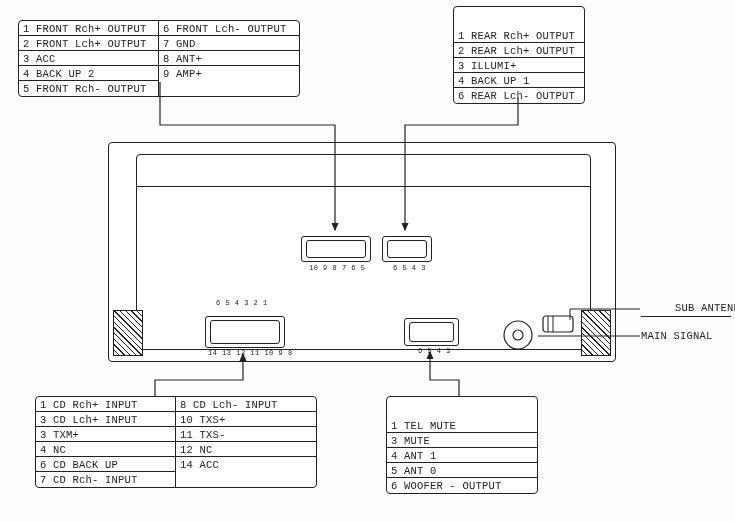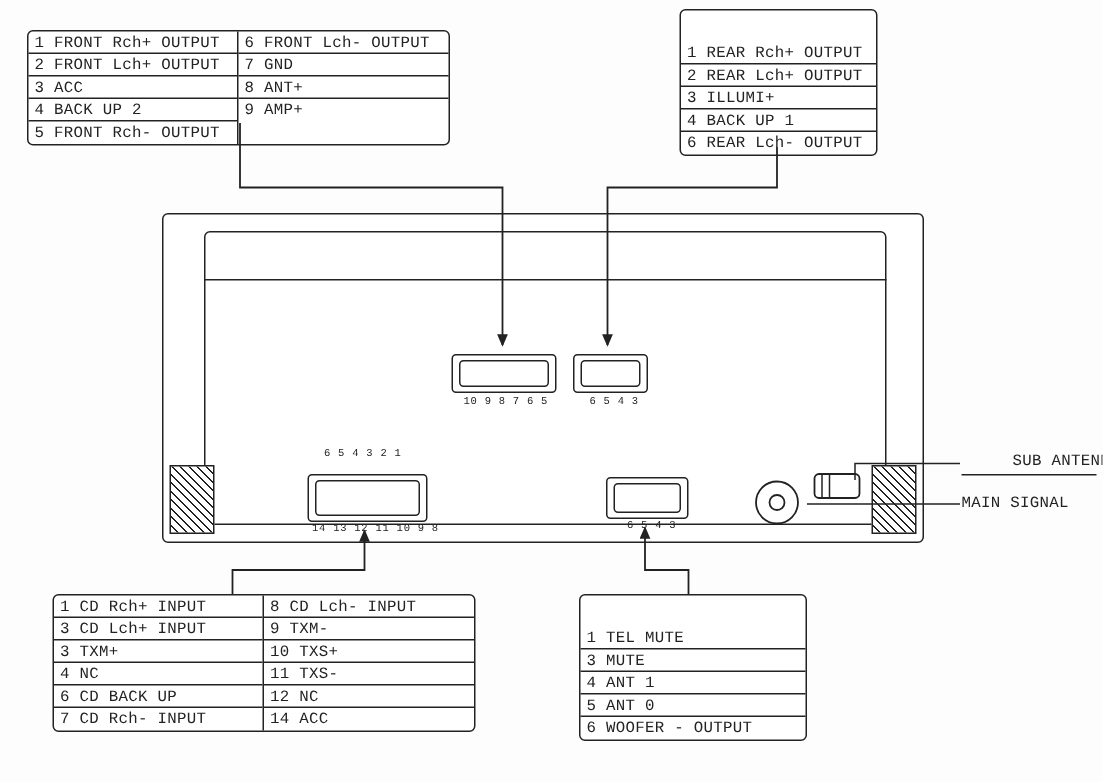--- a/index.html
+++ b/index.html
@@ -155,21 +155,20 @@
     <div class="pin-col col-sep">
       <div class="pin-row">1 CD Rch+ INPUT</div>
       <div class="pin-row">3 CD Lch+ INPUT</div>
       <div class="pin-row">3 TXM+</div>
       <div class="pin-row">4 NC</div>
       <div class="pin-row">6 CD BACK UP</div>
       <div class="pin-row">7 CD Rch- INPUT</div>
     </div>
     <div class="pin-col">
       <div class="pin-row">8 CD Lch- INPUT</div>
-      <div class="pin-row">9 TXM-</div>
       <div class="pin-row">10 TXS+</div>
       <div class="pin-row">11 TXS-</div>
       <div class="pin-row">12 NC</div>
       <div class="pin-row">14 ACC</div>
     </div>
   </div>
 
   <div class="pin-table narrow" style="left:386px; top:396px;">
     <div class="pin-col" style="width:150px;">
       <div class="pin-row">1 TEL MUTE</div>

